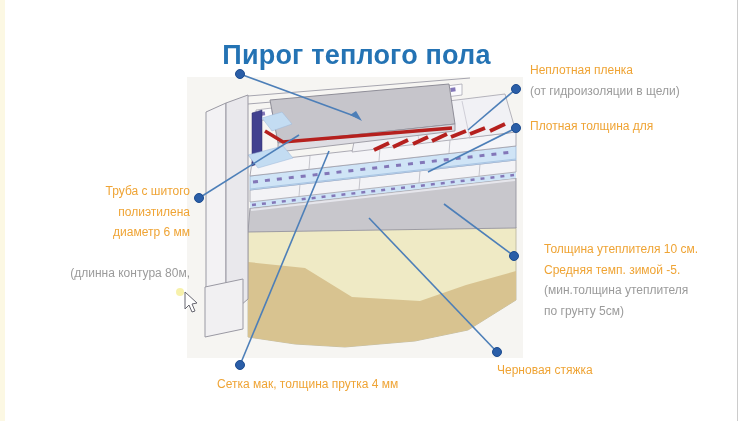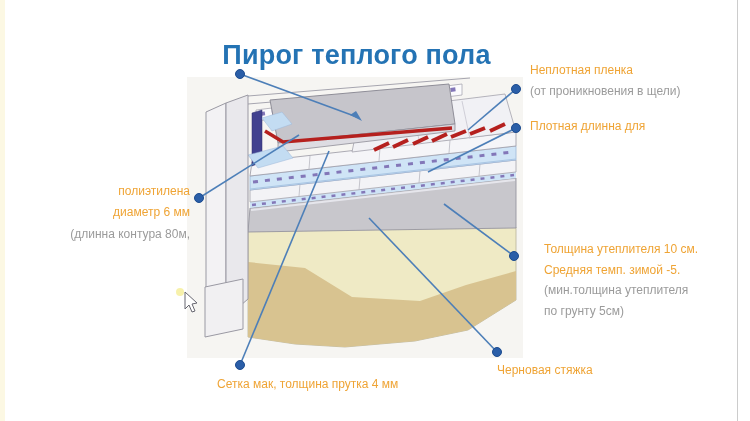--- a/index.html
+++ b/index.html
@@ -15,21 +15,21 @@
     text-align:center;font-size:27px;color:#2473b4;letter-spacing:.2px;
   }
   .lbl{position:absolute;font-size:12px;line-height:20.5px;}
   .lbl .o{color:#efa435;display:block;}
   .lbl .g{color:#9b9b9b;display:block;}
   .lbl-loose{left:530px;top:60px;width:205px;}
   .lbl-dense{left:530px;top:116px;width:205px;}
   .lbl-insul{left:530px;top:239px;width:210px;margin-left:14px;}
   .lbl-screed{left:497px;top:360px;width:200px;}
   .lbl-pipe{left:10px;top:181px;width:180px;text-align:right;}
-  .lbl-pipe .g{margin-top:2px;}
+  .lbl-pipe .g{margin-top:20px;}
   .lbl-mesh{left:217px;top:374px;width:300px;}
   svg.diagram{position:absolute;left:0;top:0;}
 </style>
 </head>
 <body>
 
 <div class="edge-strip"></div>
 <div class="divider"></div>
 
 <h1 class="page-title">Пирог теплого пола</h1>
@@ -134,39 +134,40 @@
   </g>
 
   <g>
     <circle cx="180" cy="292" r="4" fill="#f6ee9c" opacity="0.85"></circle>
     <polygon points="185,292 185,309 189,305 192,312 195,311 192,304 197,303" fill="#ffffff" stroke="#666670" stroke-width="1"></polygon>
   </g>
 </svg>
 
 <div class="lbl lbl-loose">
   <span class="o">Неплотная пленка</span>
-  <span class="g">(от проникновения в щели)</span>
+  <span class="g">(от гидроизоляции в щели)</span>
 </div>
 
 <div class="lbl lbl-dense">
-  <span class="o">Плотная длинна для</span>
+  <span class="o">Плотная толщина для</span>
 </div>
 
 <div class="lbl lbl-insul">
   <span class="o">Толщина утеплителя 10 см.</span>
   <span class="o">Средняя темп. зимой -5.</span>
   <span class="g">(мин.толщина утеплителя</span>
   <span class="g">по грунту 5см)</span>
 </div>
 
 <div class="lbl lbl-screed">
   <span class="o">Черновая стяжка</span>
 </div>
 
 <div class="lbl lbl-pipe">
+  <span class="o">Труба с шитого</span>
   <span class="o">полиэтилена</span>
   <span class="o">диаметр 6 мм</span>
   <span class="g">(длинна контура 80м,</span>
 </div>
 
 <div class="lbl lbl-mesh">
   <span class="o">Сетка мак, толщина прутка 4 мм</span>
 </div>
 
 </body></html>

